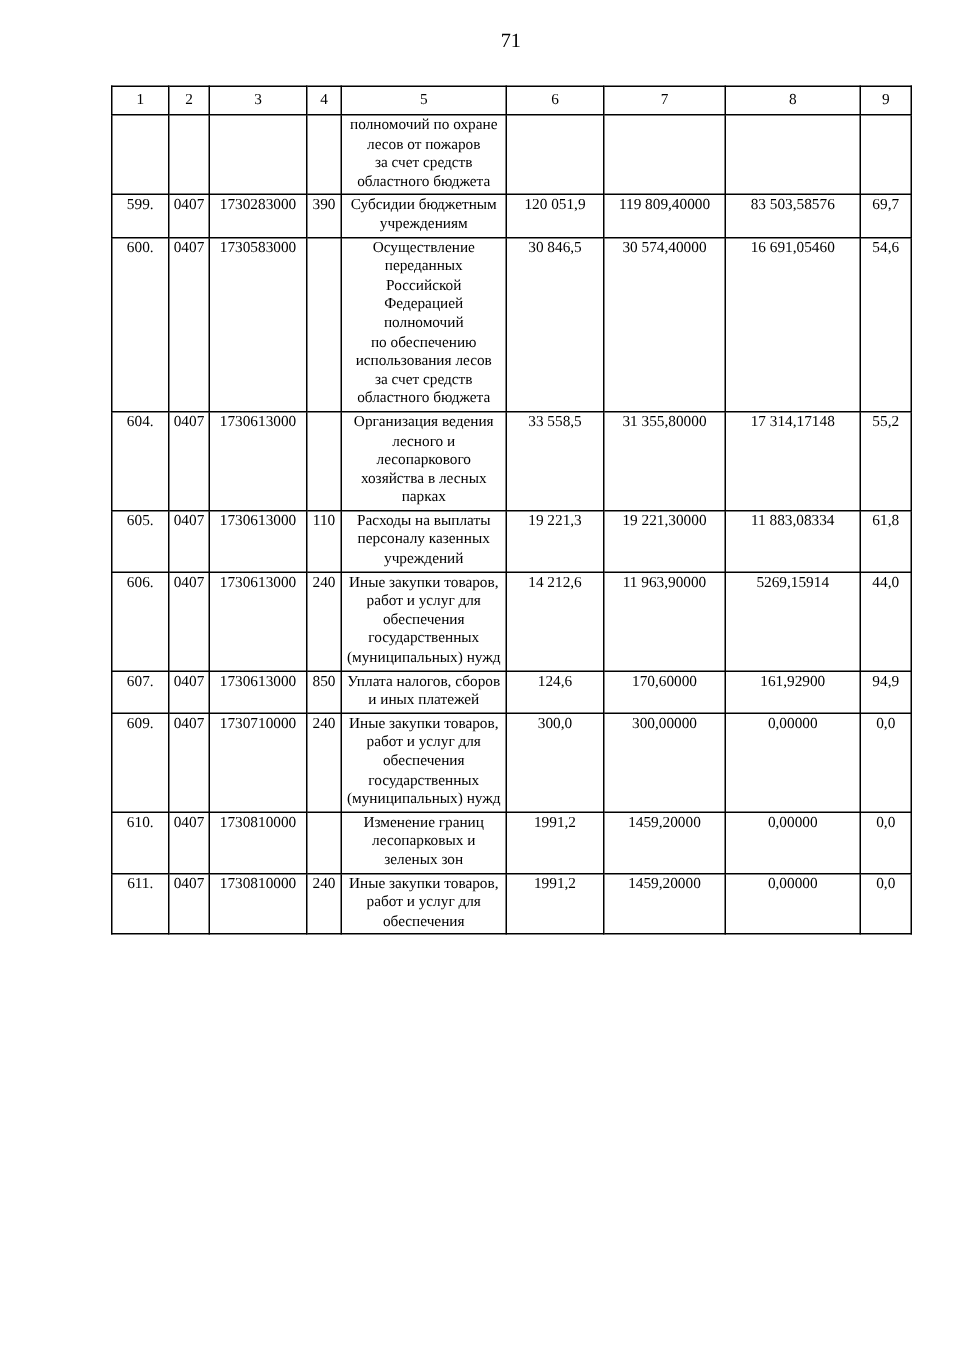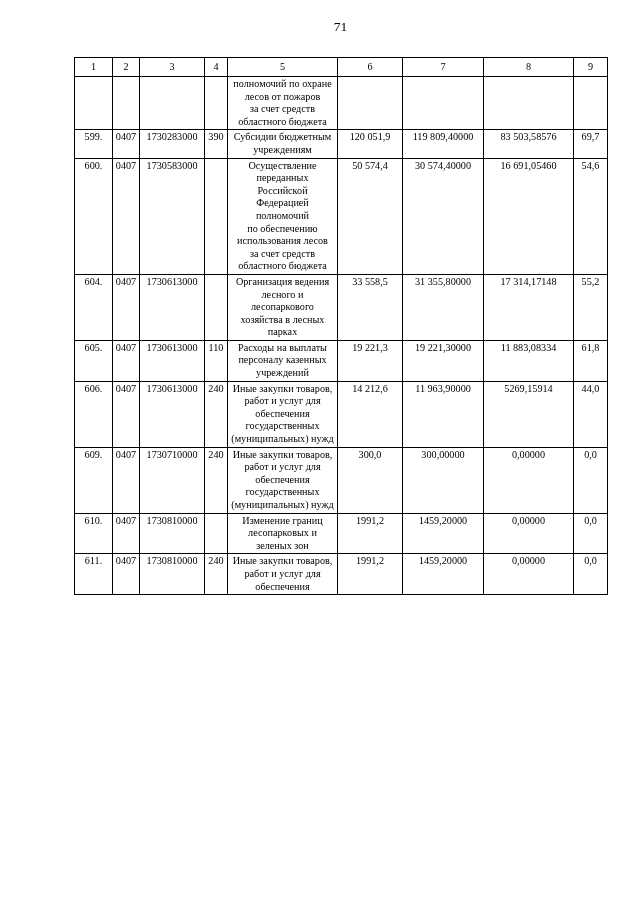--- a/index.html
+++ b/index.html
@@ -114,21 +114,21 @@
           <td class="num-col"></td>
           <td class="name-col">Осуществление
 переданных
 Российской
 Федерацией
 полномочий
 по обеспечению
 использования лесов
 за счет средств
 областного бюджета</td>
-          <td class="num-col">50 574,4</td>
+          <td class="num-col">30 846,5</td>
           <td class="num-col">30 574,40000</td>
           <td class="num-col">16 691,05460</td>
           <td class="num-col">54,6</td>
         </tr>
         <tr>
           <td class="num-col">604.</td>
           <td class="num-col">0407</td>
           <td class="num-col">1730613000</td>
           <td class="num-col"></td>
           <td class="name-col">Организация ведения
@@ -161,20 +161,32 @@
           <td class="num-col">240</td>
           <td class="name-col">Иные закупки товаров,
 работ и услуг для
 обеспечения
 государственных
 (муниципальных) нужд</td>
           <td class="num-col">14 212,6</td>
           <td class="num-col">11 963,90000</td>
           <td class="num-col">5269,15914</td>
           <td class="num-col">44,0</td>
+        </tr>
+        <tr>
+          <td class="num-col">607.</td>
+          <td class="num-col">0407</td>
+          <td class="num-col">1730613000</td>
+          <td class="num-col">850</td>
+          <td class="name-col">Уплата налогов, сборов
+и иных платежей</td>
+          <td class="num-col">124,6</td>
+          <td class="num-col">170,60000</td>
+          <td class="num-col">161,92900</td>
+          <td class="num-col">94,9</td>
         </tr>
         <tr>
           <td class="num-col">609.</td>
           <td class="num-col">0407</td>
           <td class="num-col">1730710000</td>
           <td class="num-col">240</td>
           <td class="name-col">Иные закупки товаров,
 работ и услуг для
 обеспечения
 государственных

